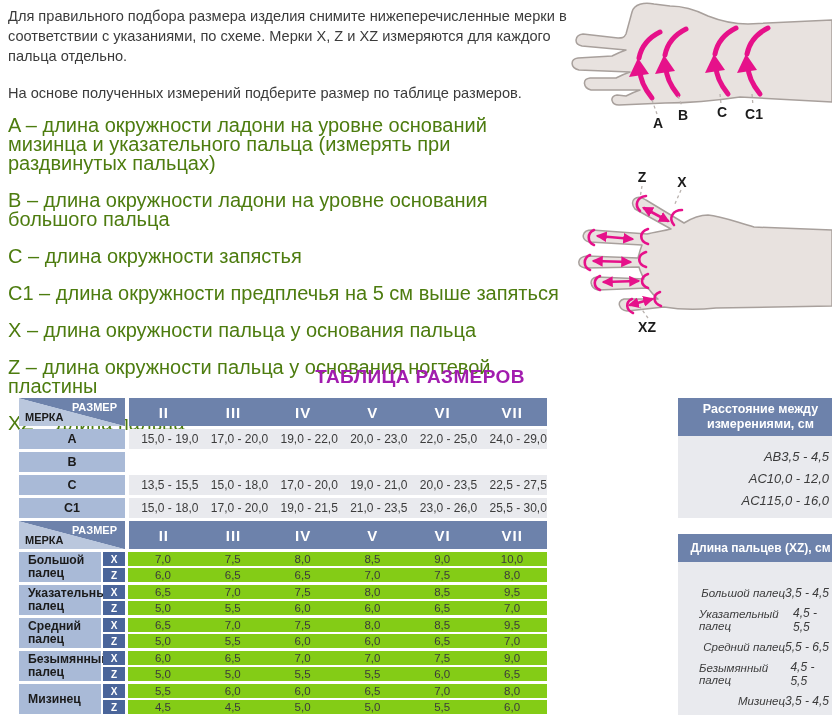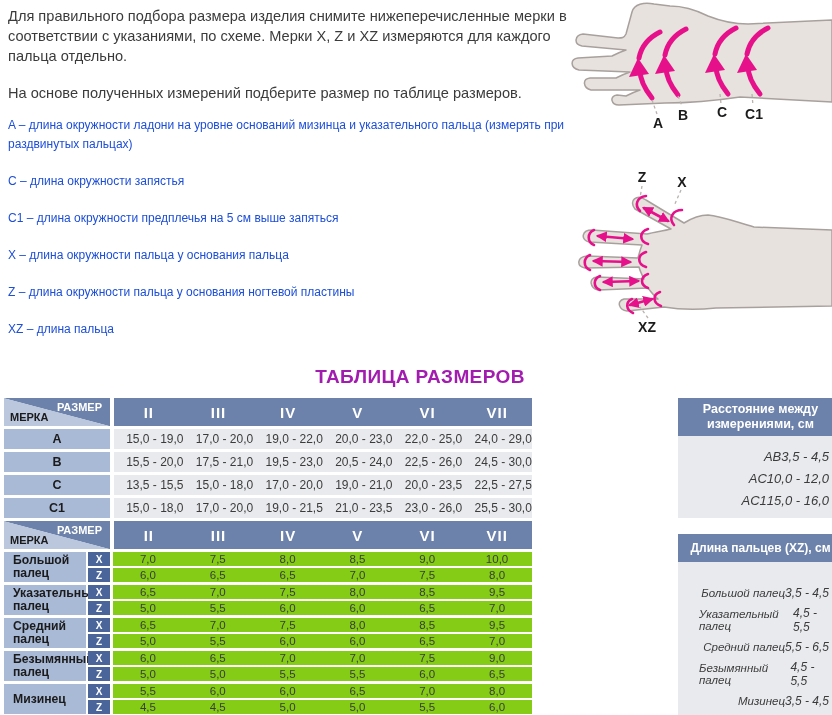--- a/index.html
+++ b/index.html
@@ -5,32 +5,32 @@
   * { margin:0; padding:0; box-sizing:border-box; }
   html,body { background:#fff; }
   body {
     width:832px; height:715px; position:relative; overflow:hidden;
     font-family:"Liberation Sans","DejaVu Sans",sans-serif; color:#3b3b3b;
   }
   .left-col { position:absolute; left:8px; top:6px; width:562px; }
   .para { font-size:14.6px; line-height:20px; color:#3b3b3b; }
   .para2 { margin-top:17px; }
   .defs { margin-top:13px; }
-  .def { font-size:12px; line-height:19px; color:#1d4ed8; margin-bottom:18px; }
+  .def { font-size:20px; line-height:19px; color:#4d7c0f; margin-bottom:18px; }
 
   .page-title {
     position:absolute; top:366px; left:170px; width:500px; text-align:center;
     font-size:19px; font-weight:bold; color:#a21caf; letter-spacing:.4px;
   }
 
   .svgbox { position:absolute; }
   #hand1 { left:570px; top:0; }
   #hand2 { left:566px; top:158px; }
 
-  .table { position:absolute; left:4px; width:528px; }
+  .table { position:absolute; left:19px; width:528px; }
   #table1 { top:398px; }
   #table2 { top:521px; }
   .thead { display:flex; height:28px; }
   .corner { width:106px; position:relative;
     background:linear-gradient(to top right,#bac7dd 49.5%,#6d82ab 50.5%); }
   .corner .ctop { position:absolute; top:3px; right:8px; color:#fff; font-weight:bold; font-size:11px; }
   .corner .cbot { position:absolute; bottom:3px; left:6px; color:#1b1b1b; font-weight:bold; font-size:11px; }
   .sizes { flex:1; display:flex; background:#6d82ab; margin-left:4px; }
   .size { flex:1; display:flex; align-items:center; justify-content:center;
     color:#fff; font-weight:bold; font-size:15px; letter-spacing:1px; }
@@ -71,20 +71,21 @@
   svg text { font-family:"Liberation Sans","DejaVu Sans",sans-serif; }
 </style>
 </head>
 <body>
 
 <div class="left-col">
   <div class="para">Для правильного подбора размера изделия снимите нижеперечисленные мерки в соответствии с указаниями, по схеме. Мерки X, Z и XZ измеряются для каждого пальца отдельно.</div>
   <div class="para para2">На основе полученных измерений подберите размер по таблице размеров.</div>
   <div class="defs">
       <div class="def">A – длина окружности ладони на уровне оснований мизинца и указательного пальца (измерять при раздвинутых пальцах)</div>
+      <div class="def">B – длина окружности ладони на уровне основания большого пальца</div>
       <div class="def">C – длина окружности запястья</div>
       <div class="def">C1 – длина окружности предплечья на 5 см выше запяться</div>
       <div class="def">X – длина окружности пальца у основания пальца</div>
       <div class="def">Z – длина окружности пальца у основания ногтевой пластины</div>
       <div class="def">XZ – длина пальца</div>
     </div>
 </div>
 
 <svg id="hand1" class="svgbox" width="262" height="140" viewBox="0 0 262 140">
   <path d="M262,20 L178,24 C160,24 148,20 138,16 C126,10 112,6 100,6 L84,4 C74,2 64,4 62,12
@@ -184,28 +185,20 @@
           <div class="tcell">15,0 - 19,0</div>
           <div class="tcell">17,0 - 20,0</div>
           <div class="tcell">19,0 - 22,0</div>
           <div class="tcell">20,0 - 23,0</div>
           <div class="tcell">22,0 - 25,0</div>
           <div class="tcell">24,0 - 29,0</div>
         </div>
       </div>
       <div class="trow">
         <div class="tlabel">B</div>
-        <div class="tstrip">
-          <div class="tcell">15,5 - 20,0</div>
-          <div class="tcell">17,5 - 21,0</div>
-          <div class="tcell">19,5 - 23,0</div>
-          <div class="tcell">20,5 - 24,0</div>
-          <div class="tcell">22,5 - 26,0</div>
-          <div class="tcell">24,5 - 30,0</div>
-        </div>
       </div>
       <div class="trow">
         <div class="tlabel">C</div>
         <div class="tstrip">
           <div class="tcell">13,5 - 15,5</div>
           <div class="tcell">15,0 - 18,0</div>
           <div class="tcell">17,0 - 20,0</div>
           <div class="tcell">19,0 - 21,0</div>
           <div class="tcell">20,0 - 23,5</div>
           <div class="tcell">22,5 - 27,5</div>

